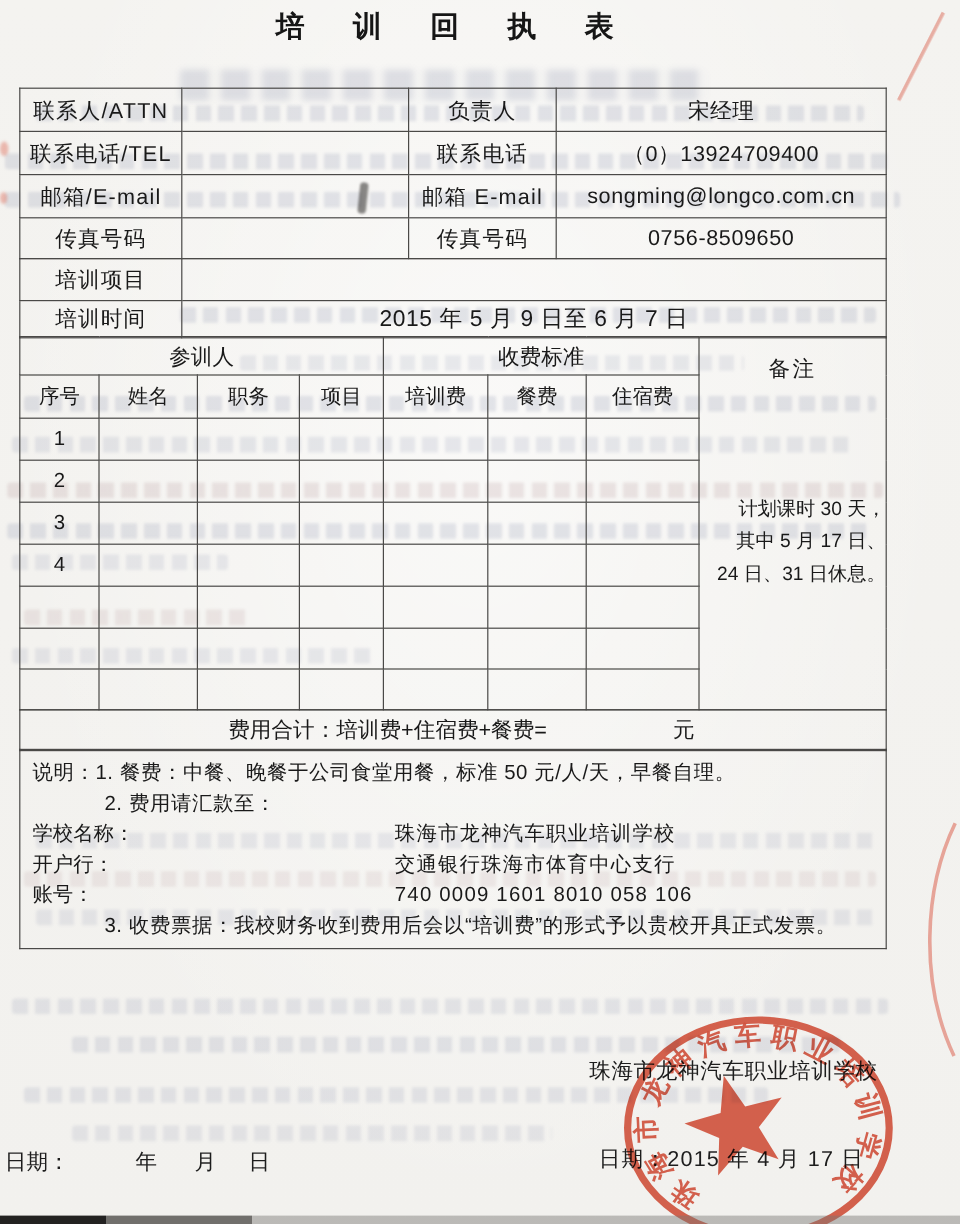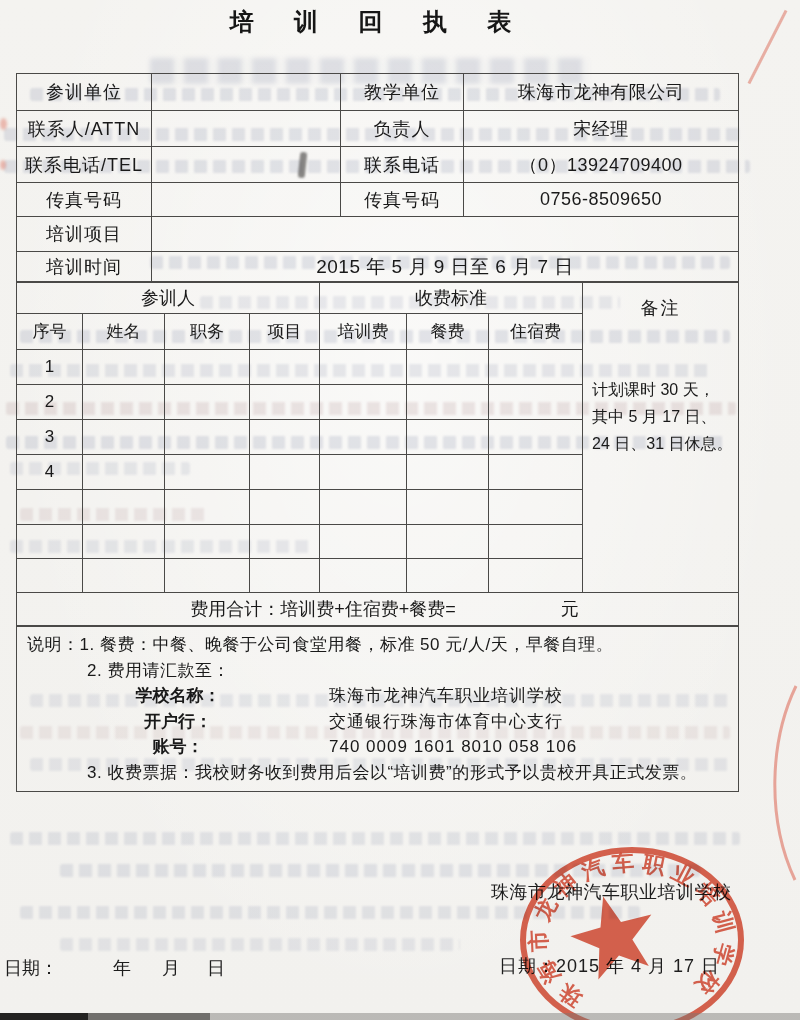--- a/index.html
+++ b/index.html
@@ -50,32 +50,32 @@
     border:1.6px solid #4a4947;font-size:18px;color:#191919;
     text-align:center;vertical-align:middle;padding:0;
     overflow:hidden;white-space:nowrap;
   }
   td.lbl{font-weight:500;letter-spacing:1px;}
   td.val{letter-spacing:.5px;}
   
   .fee td{font-size:17px;}
   .remark-cell{vertical-align:top !important;}
   .remark-title{margin-top:14px;font-size:18px;letter-spacing:2px;}
-  .remark-body{margin-top:56px;text-align:left;padding-left:9px;
+  .remark-body{margin-top:92px;text-align:right;padding-left:9px;
     font-size:16px;line-height:27px;letter-spacing:0;}
   
   .total-cell{text-align:right;padding-left:14px !important;}
   .total-unit{margin-left:100px;}
   
   .notes-cell{text-align:left !important;vertical-align:top !important;
     padding:6px 8px 6px 10px !important;white-space:normal !important;}
   .note-line{font-size:17px;line-height:25.5px;letter-spacing:.5px;}
   .indent{padding-left:60px;}
   .bank-line{display:flex;font-size:17px;line-height:25.5px;}
-  .bank-line .bl{width:302px;text-align:center;font-weight:bold;}
+  .bank-line .bl{width:302px;text-align:left;}
   .bank-line .bv{letter-spacing:1px;}
   
   .seal-label{position:absolute;left:18px;top:880px;font-size:18px;letter-spacing:1px;}
   .school-name{position:absolute;left:491px;top:880px;font-size:18px;letter-spacing:.5px;}
   .date-left{position:absolute;left:4px;top:956px;font-size:18px;}
   .date-left .y{margin-left:50px;} .date-left .m{margin-left:26px;} .date-left .d{margin-left:22px;}
   .date-right{position:absolute;left:499px;top:954px;font-size:18px;letter-spacing:1px;}
   
   .stamp{position:absolute;left:506px;top:835px;width:250px;height:185px;
     mix-blend-mode:multiply;opacity:.9;pointer-events:none;}
@@ -118,37 +118,37 @@
   <div class="form">
 
     <table>
       <colgroup>
           <col style="width:135px">
           <col style="width:189px">
           <col style="width:123px">
           <col style="width:275px">
         </colgroup>
       <tbody>
-          <tr style="height:37px">
-        <td class="lbl">参训单位</td>
-        <td class="val"></td>
-        <td class="lbl">教学单位</td>
-        <td class="val">珠海市龙神有限公司</td>
-      </tr>
       <tr style="height:36px">
         <td class="lbl">联系人/ATTN</td>
         <td class="val"></td>
         <td class="lbl">负责人</td>
         <td class="val">宋经理</td>
       </tr>
       <tr style="height:36px">
         <td class="lbl">联系电话/TEL</td>
         <td class="val"></td>
         <td class="lbl">联系电话</td>
         <td class="val">（0）13924709400</td>
+      </tr>
+      <tr style="height:36px">
+        <td class="lbl">邮箱/E-mail</td>
+        <td class="val"></td>
+        <td class="lbl">邮箱 E-mail</td>
+        <td class="val">songming@longco.com.cn</td>
       </tr>
       <tr style="height:34px">
         <td class="lbl">传真号码</td>
         <td class="val"></td>
         <td class="lbl">传真号码</td>
         <td class="val">0756-8509650</td>
       </tr>
     </tbody>
       </table>
 

